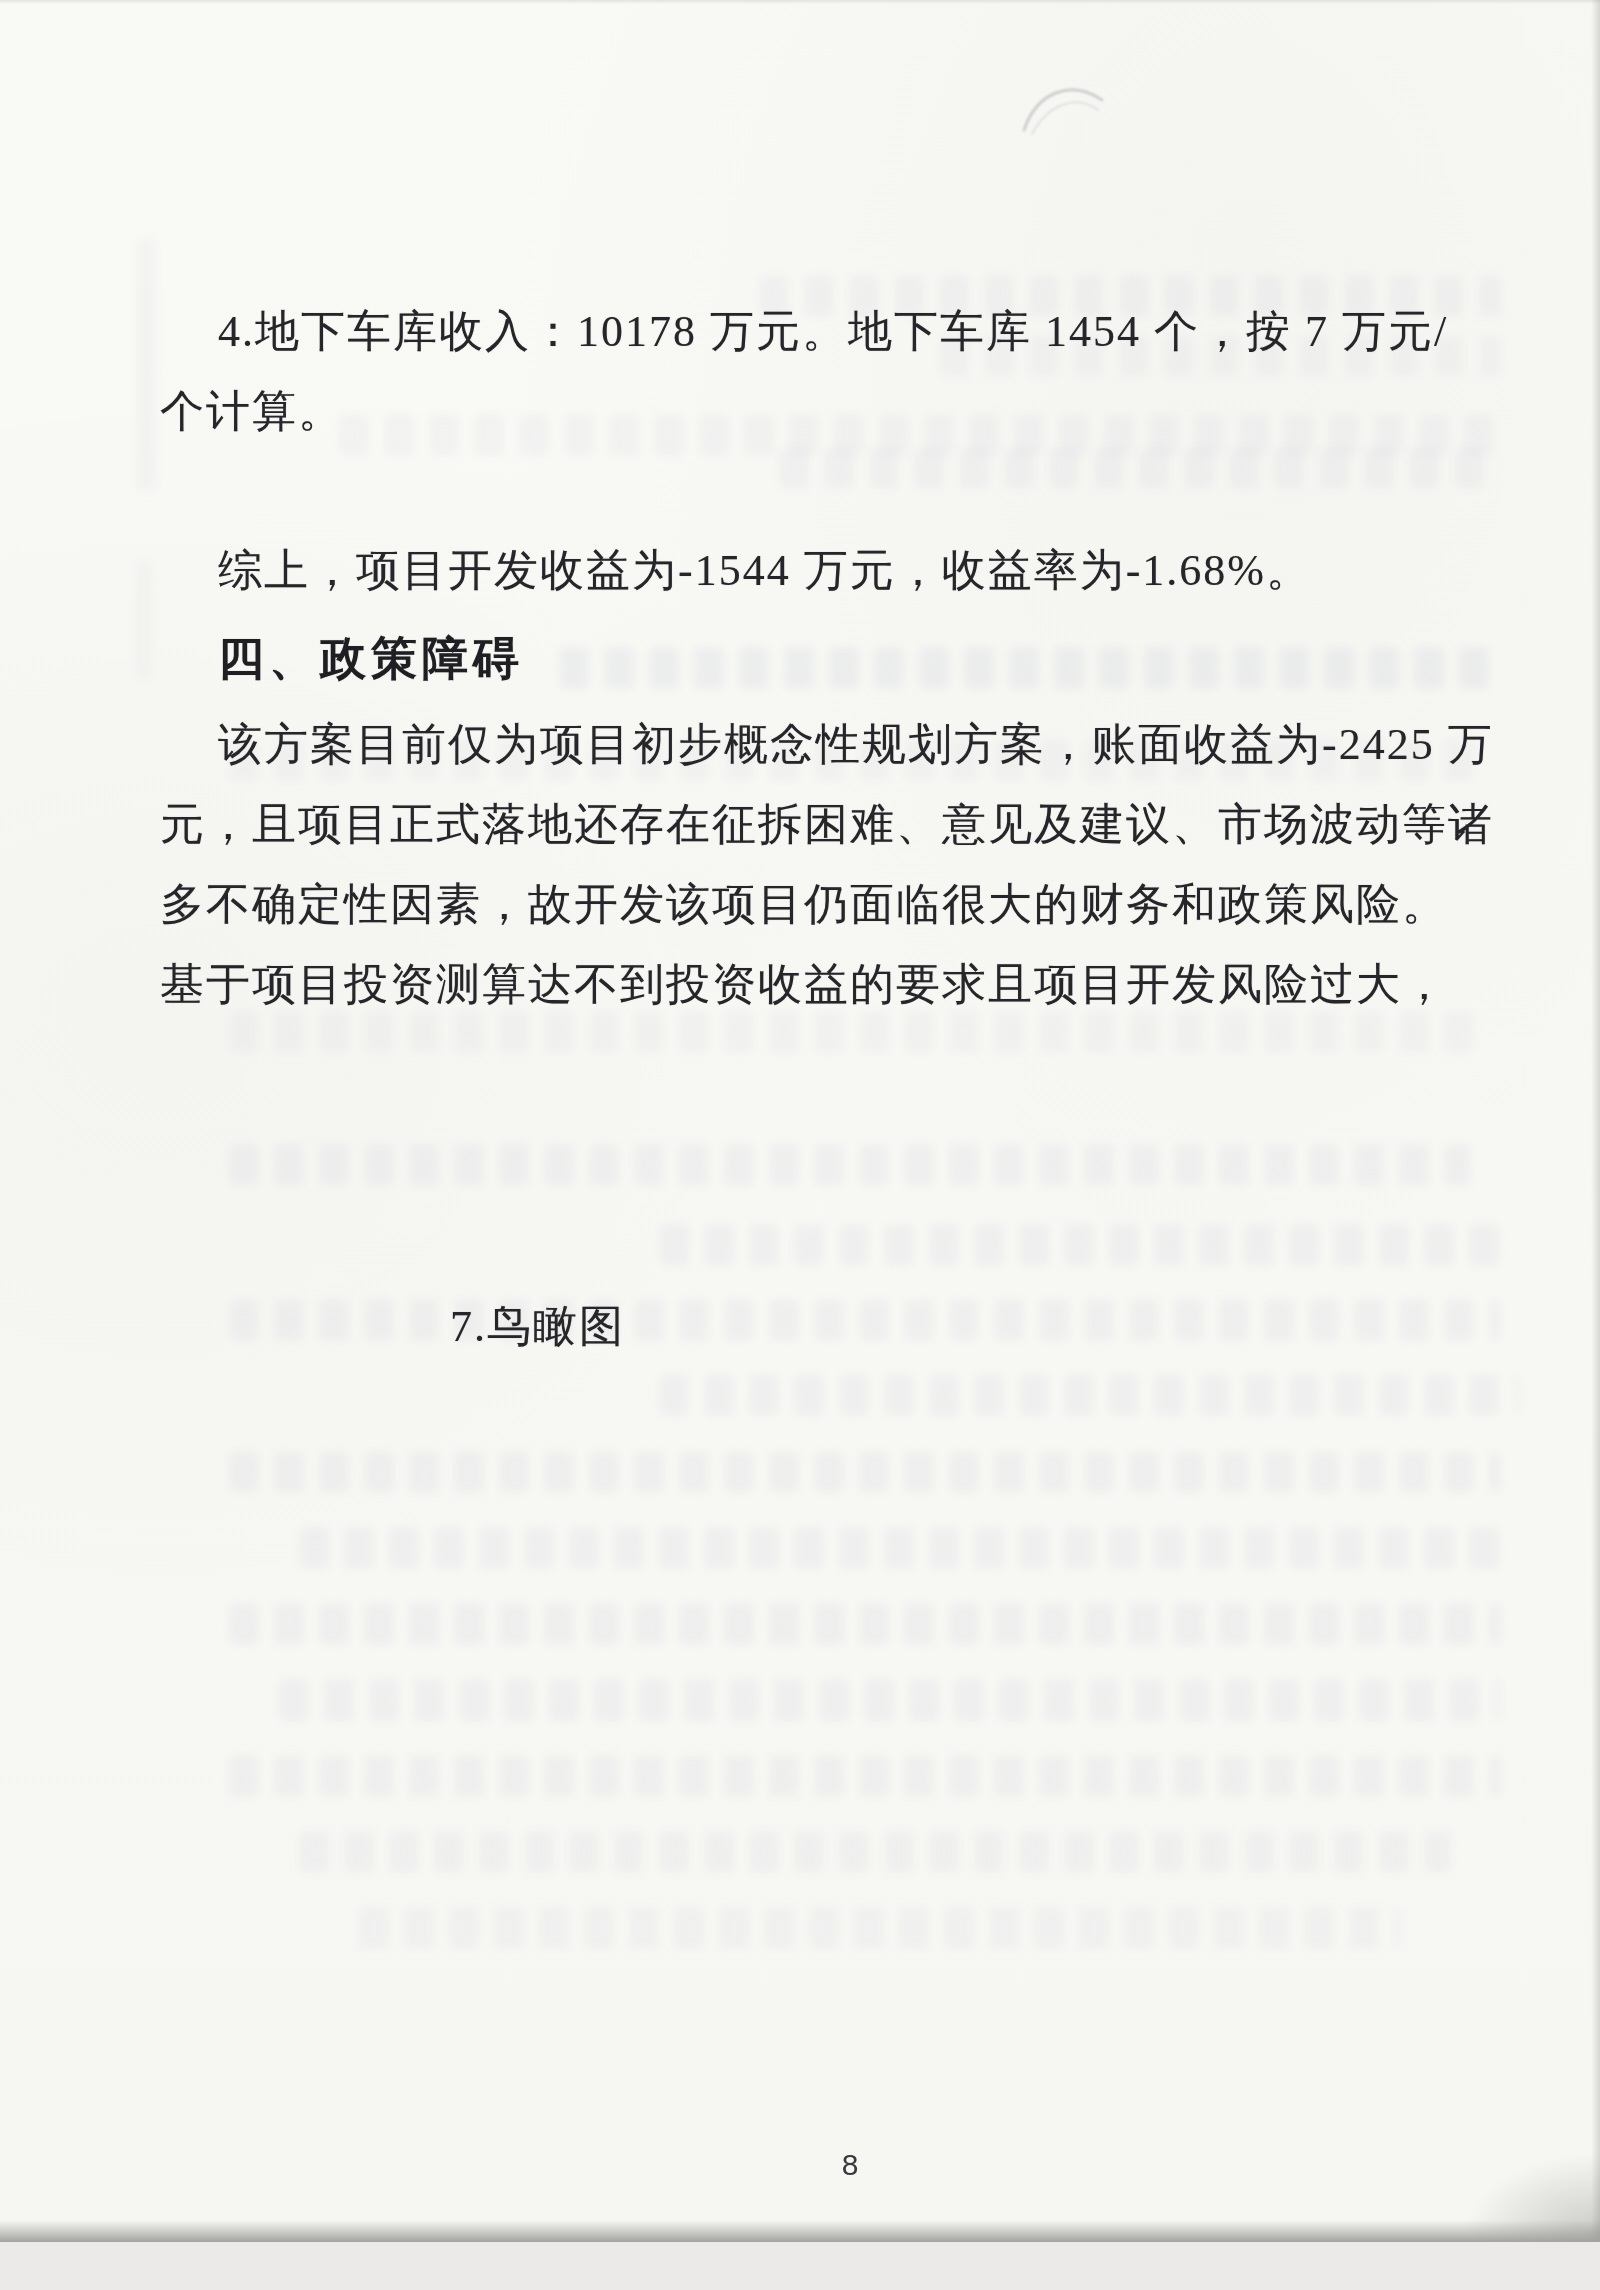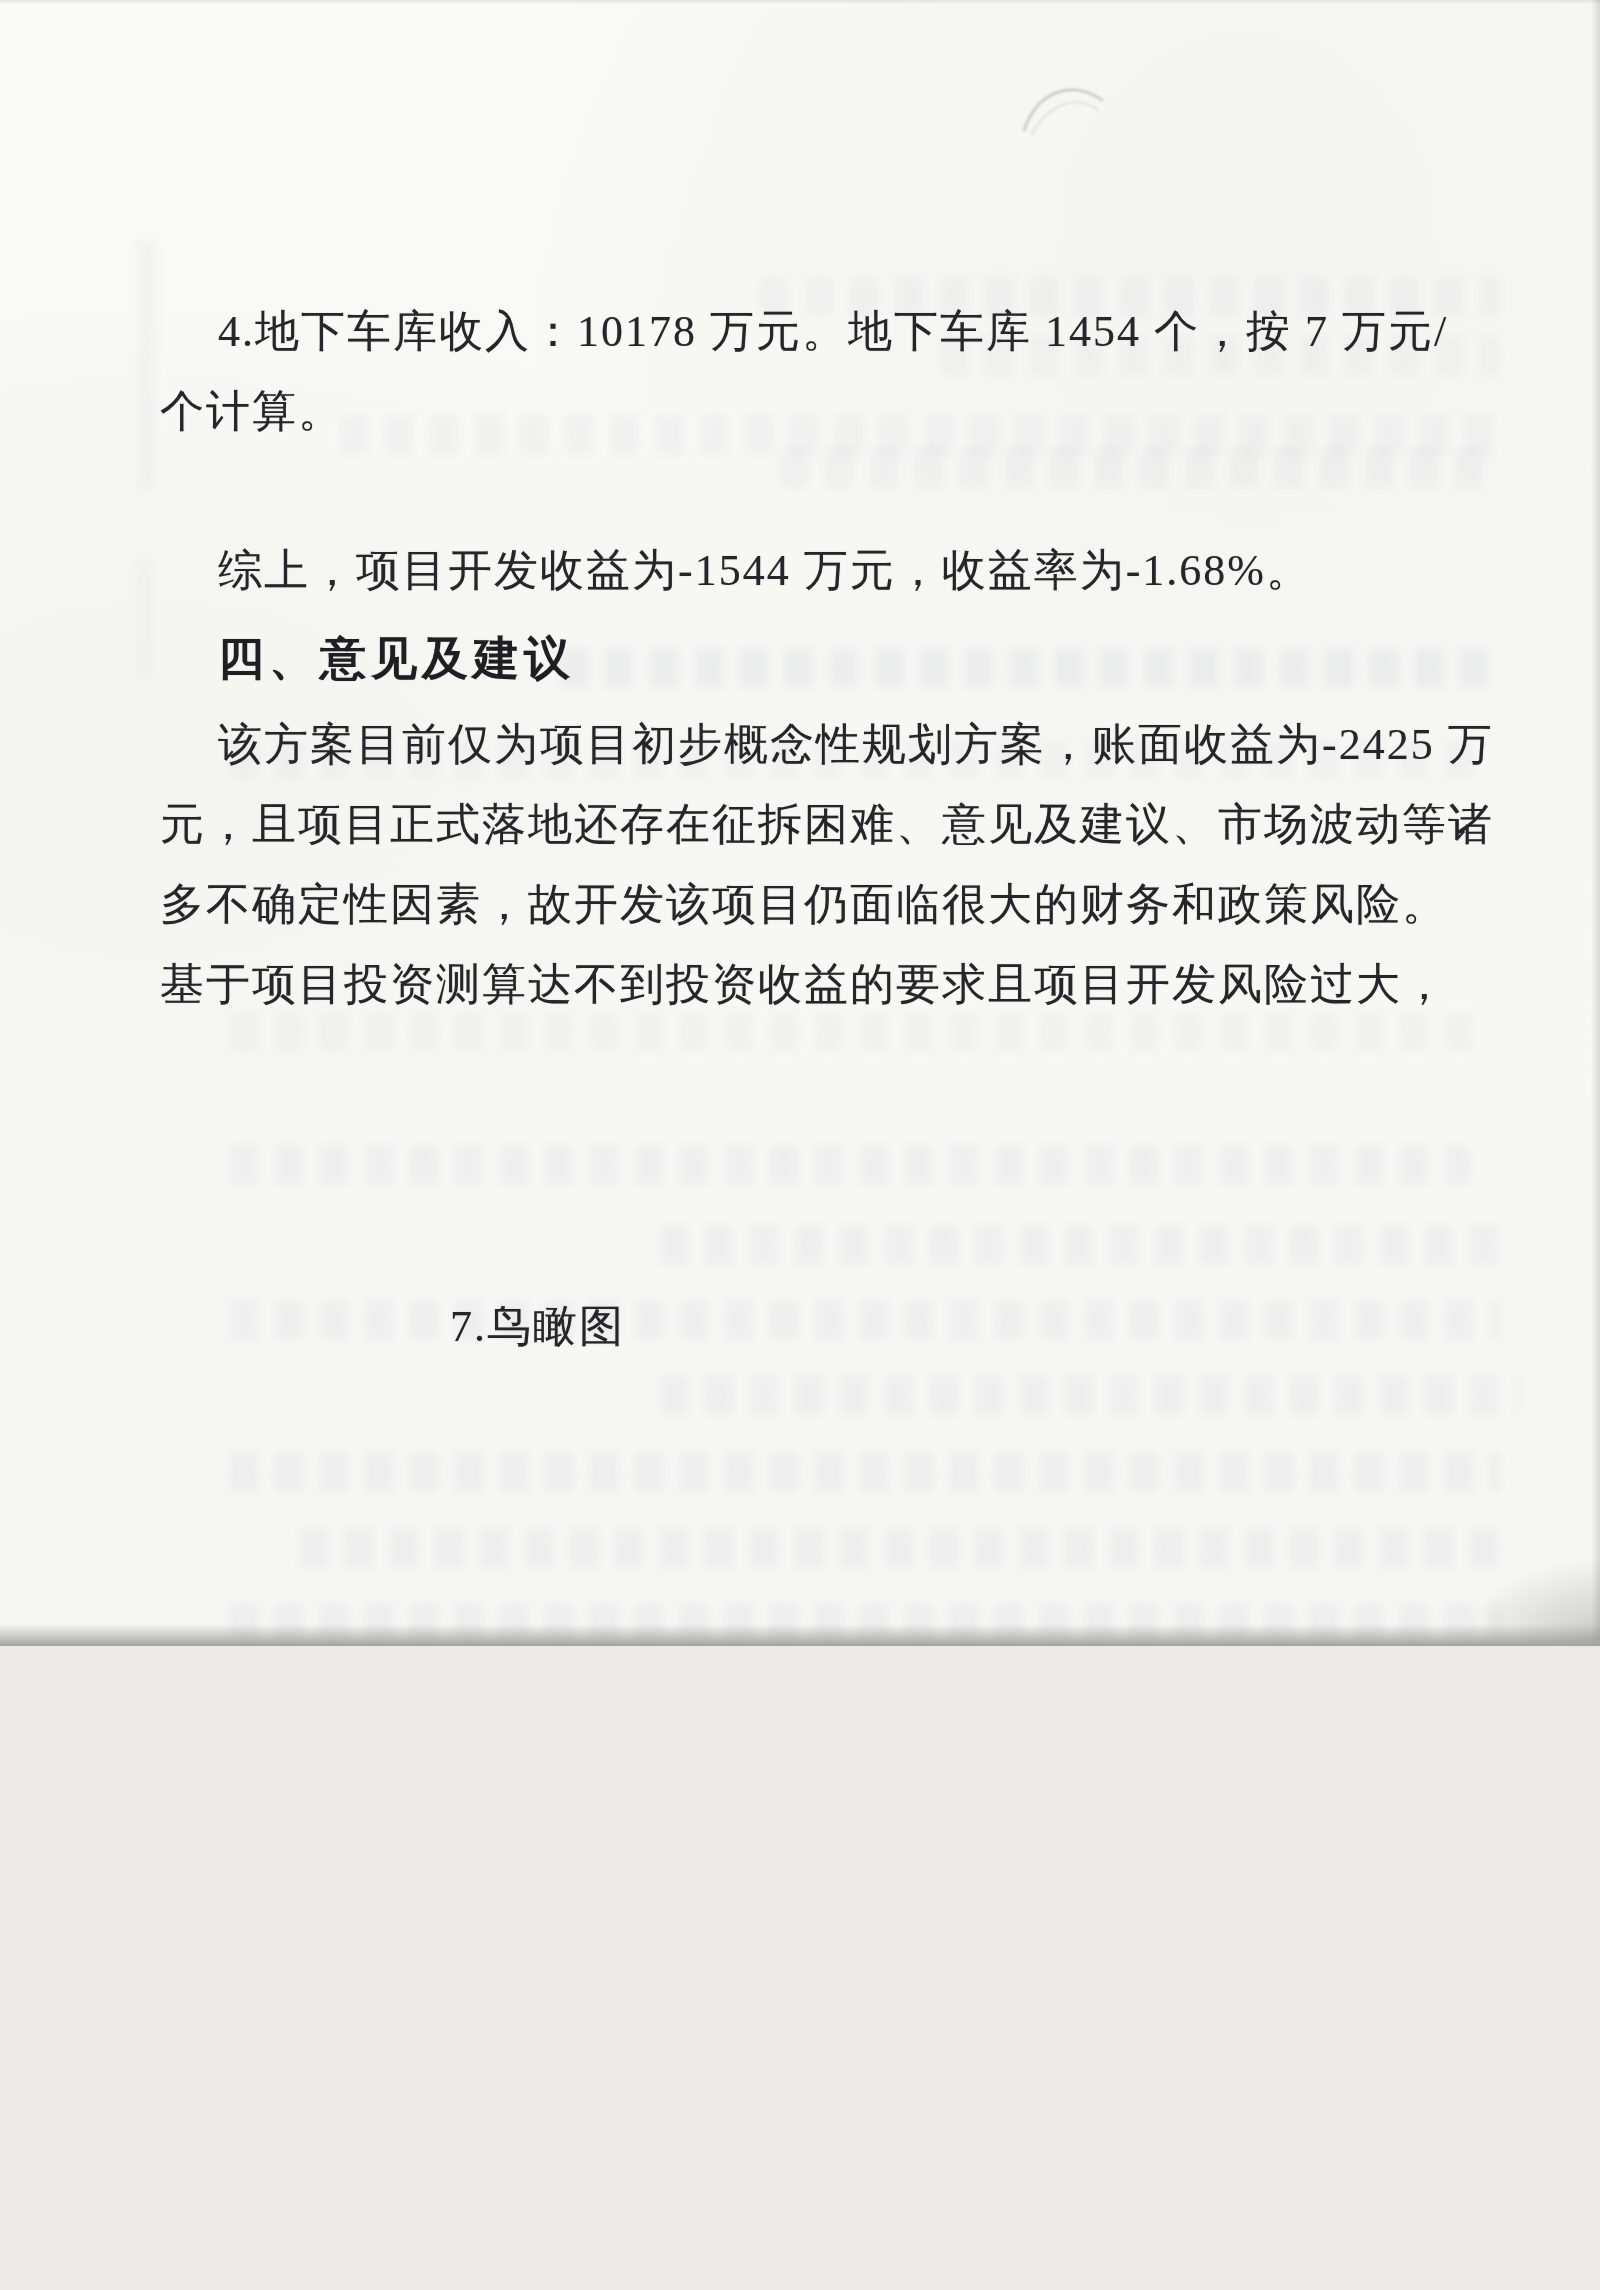--- a/index.html
+++ b/index.html
@@ -3,21 +3,21 @@
 <meta charset="utf-8">
 <style>
   html, body {
     margin: 0;
     padding: 0;
     background: #eceae8;
   }
   .paper {
     position: relative;
     width: 1600px;
-    height: 1646px;
+    height: 2242px;
     overflow: hidden;
     background:
       radial-gradient(ellipse at 78% 12%, rgba(205,205,200,0.10), transparent 42%),
       radial-gradient(ellipse at 10% 45%, rgba(200,200,196,0.08), transparent 35%),
       linear-gradient(#f9f9f6, #f6f6f3);
     font-family: "Liberation Serif", "DejaVu Serif", serif;
     color: #26262a;
   }
 
   
@@ -135,21 +135,21 @@
 
   <svg class="smudge" width="96" height="72" viewBox="0 0 96 72">
     <path d="M6 54 C 20 14, 54 4, 84 24" fill="none" stroke="#8f8f96" stroke-width="3" stroke-linecap="round"></path>
     <path d="M14 58 C 30 28, 58 18, 80 34" fill="none" stroke="#9a9aa0" stroke-width="2" stroke-linecap="round" opacity="0.6"></path>
   </svg>
 
   <div class="line indent" style="top:303px">4.地下车库收入：10178 万元。地下车库 1454 个，按 7 万元/</div>
   <div class="line" style="top:383px">个计算。</div>
   <div class="line indent" style="top:542px">综上，项目开发收益为-1544 万元，收益率为-1.68%。</div>
 
-  <div class="line indent heading" style="top:629px">四、意见及建议</div>
+  <div class="line indent heading" style="top:629px">四、政策障碍</div>
 
   <div class="line indent" style="top:716px">该方案目前仅为项目初步概念性规划方案，账面收益为-2425 万</div>
   <div class="line" style="top:796px">元，且项目正式落地还存在征拆困难、意见及建议、市场波动等诸</div>
   <div class="line" style="top:876px">多不确定性因素，故开发该项目仍面临很大的财务和政策风险。</div>
   <div class="line" style="top:956px">基于项目投资测算达不到投资收益的要求且项目开发风险过大，</div>
 
   <div class="line att2" style="top:1298px">7.鸟瞰图</div>
 
   <div class="pagenum">8</div>
 

